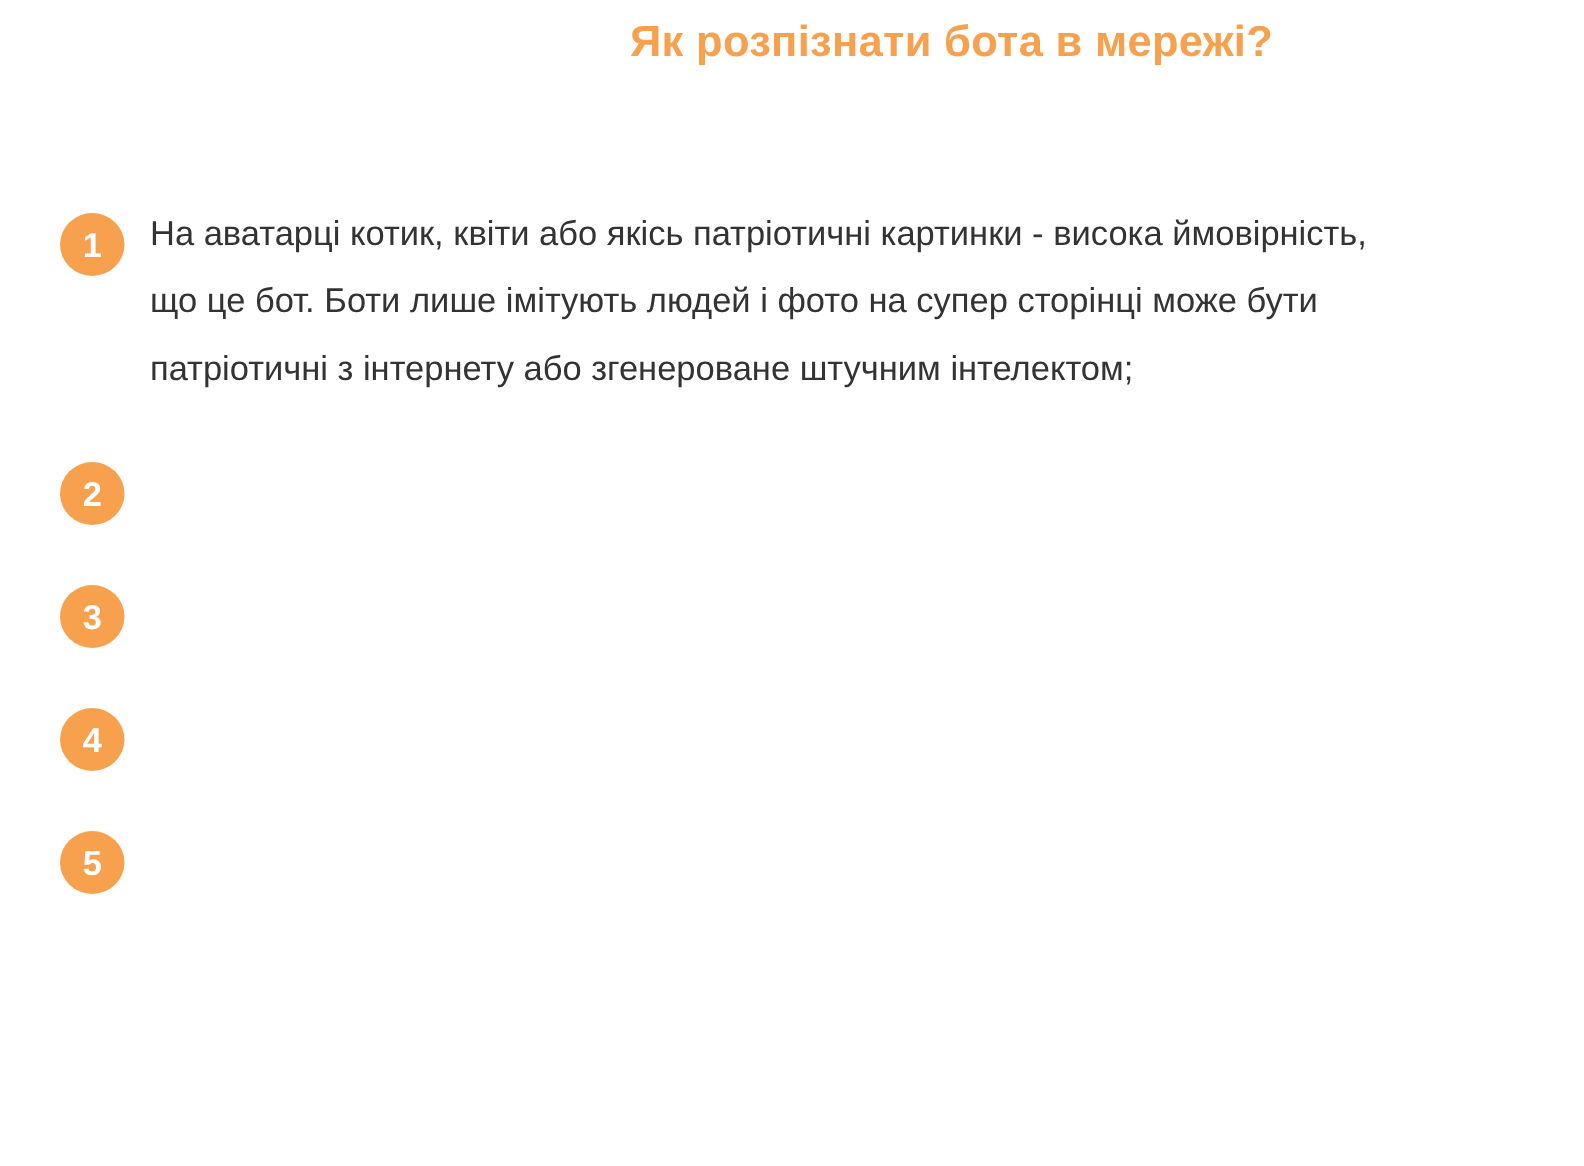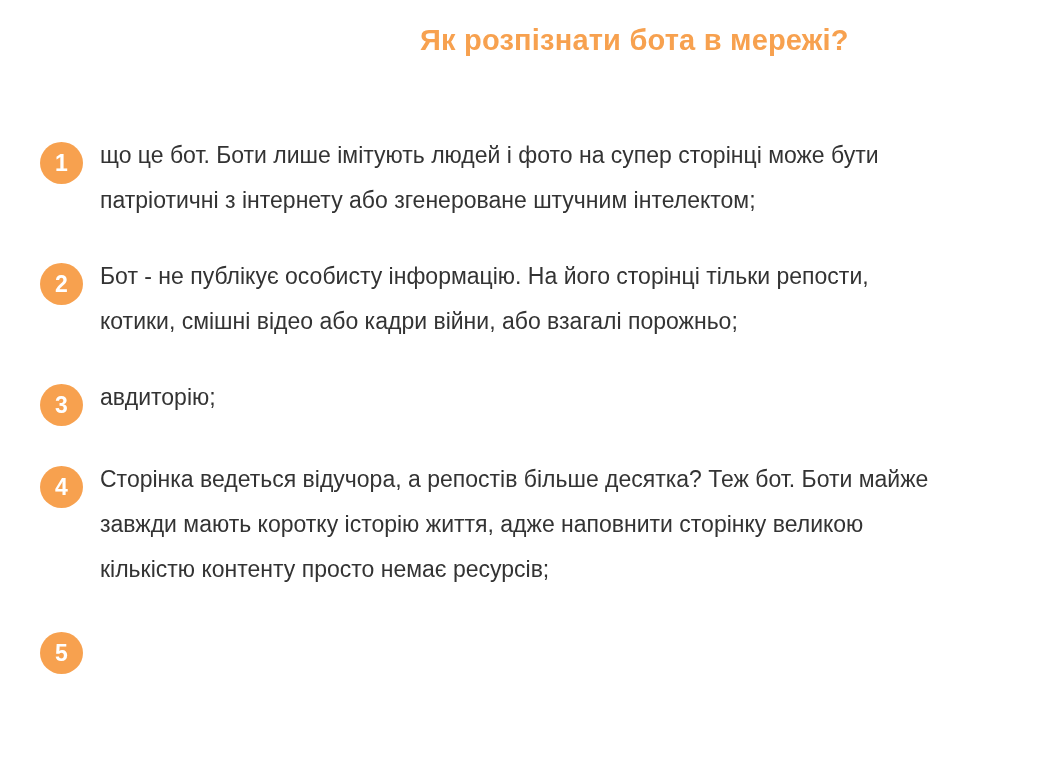--- a/index.html
+++ b/index.html
@@ -11,21 +11,21 @@
     width: 1056px;
     height: 777px;
     overflow: hidden;
     font-family: "Liberation Sans", "DejaVu Sans", sans-serif;
     color: #333333;
     position: relative;
   }
   .page-title {
     position: absolute;
     left: 420px;
-    top: 24px;
+    top: 12px;
     font-size: 29px;
     font-weight: bold;
     color: #F7A14F;
     letter-spacing: 0.2px;
     white-space: nowrap;
   }
   .bot-list {
     position: absolute;
     left: 40px;
     top: 133px;
@@ -64,46 +64,37 @@
 </head>
 <body>
 
 <div class="page-title">Як розпізнати бота в мережі?</div>
 
 <div class="bot-list">
 
   <div class="list-item">
     <div class="num-badge">1</div>
     <div class="item-text">
+      <div class="line">На аватарці котик, квіти або якісь патріотичні картинки - висока ймовірність,</div>
       <div class="line">що це бот. Боти лише імітують людей і фото на супер сторінці може бути</div>
       <div class="line">патріотичні з інтернету або згенероване штучним інтелектом;</div>
     </div>
   </div>
 
   <div class="list-item">
     <div class="num-badge">2</div>
-    <div class="item-text">
-      <div class="line">Бот - не публікує особисту інформацію. На його сторінці тільки репости,</div>
-      <div class="line">котики, смішні відео або кадри війни, або взагалі порожньо;</div>
-    </div>
   </div>
 
   <div class="list-item">
     <div class="num-badge">3</div>
     <div class="item-text">
-      <div class="line">авдиторію;</div>
     </div>
   </div>
 
   <div class="list-item">
     <div class="num-badge">4</div>
-    <div class="item-text">
-      <div class="line">Сторінка ведеться відучора, а репостів більше десятка? Теж бот. Боти майже</div>
-      <div class="line">завжди мають коротку історію життя, адже наповнити сторінку великою</div>
-      <div class="line">кількістю контенту просто немає ресурсів;</div>
-    </div>
   </div>
 
   <div class="list-item">
     <div class="num-badge">5</div>
   </div>
 
 </div>
 
 </body></html>

